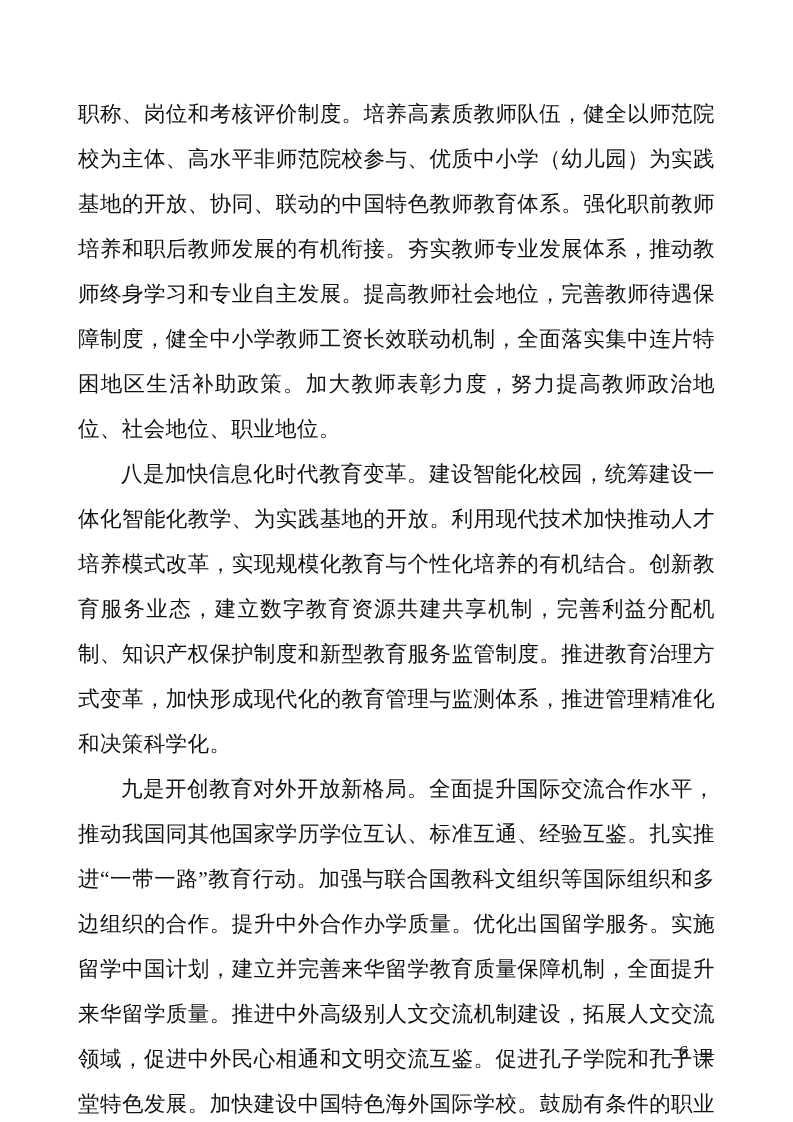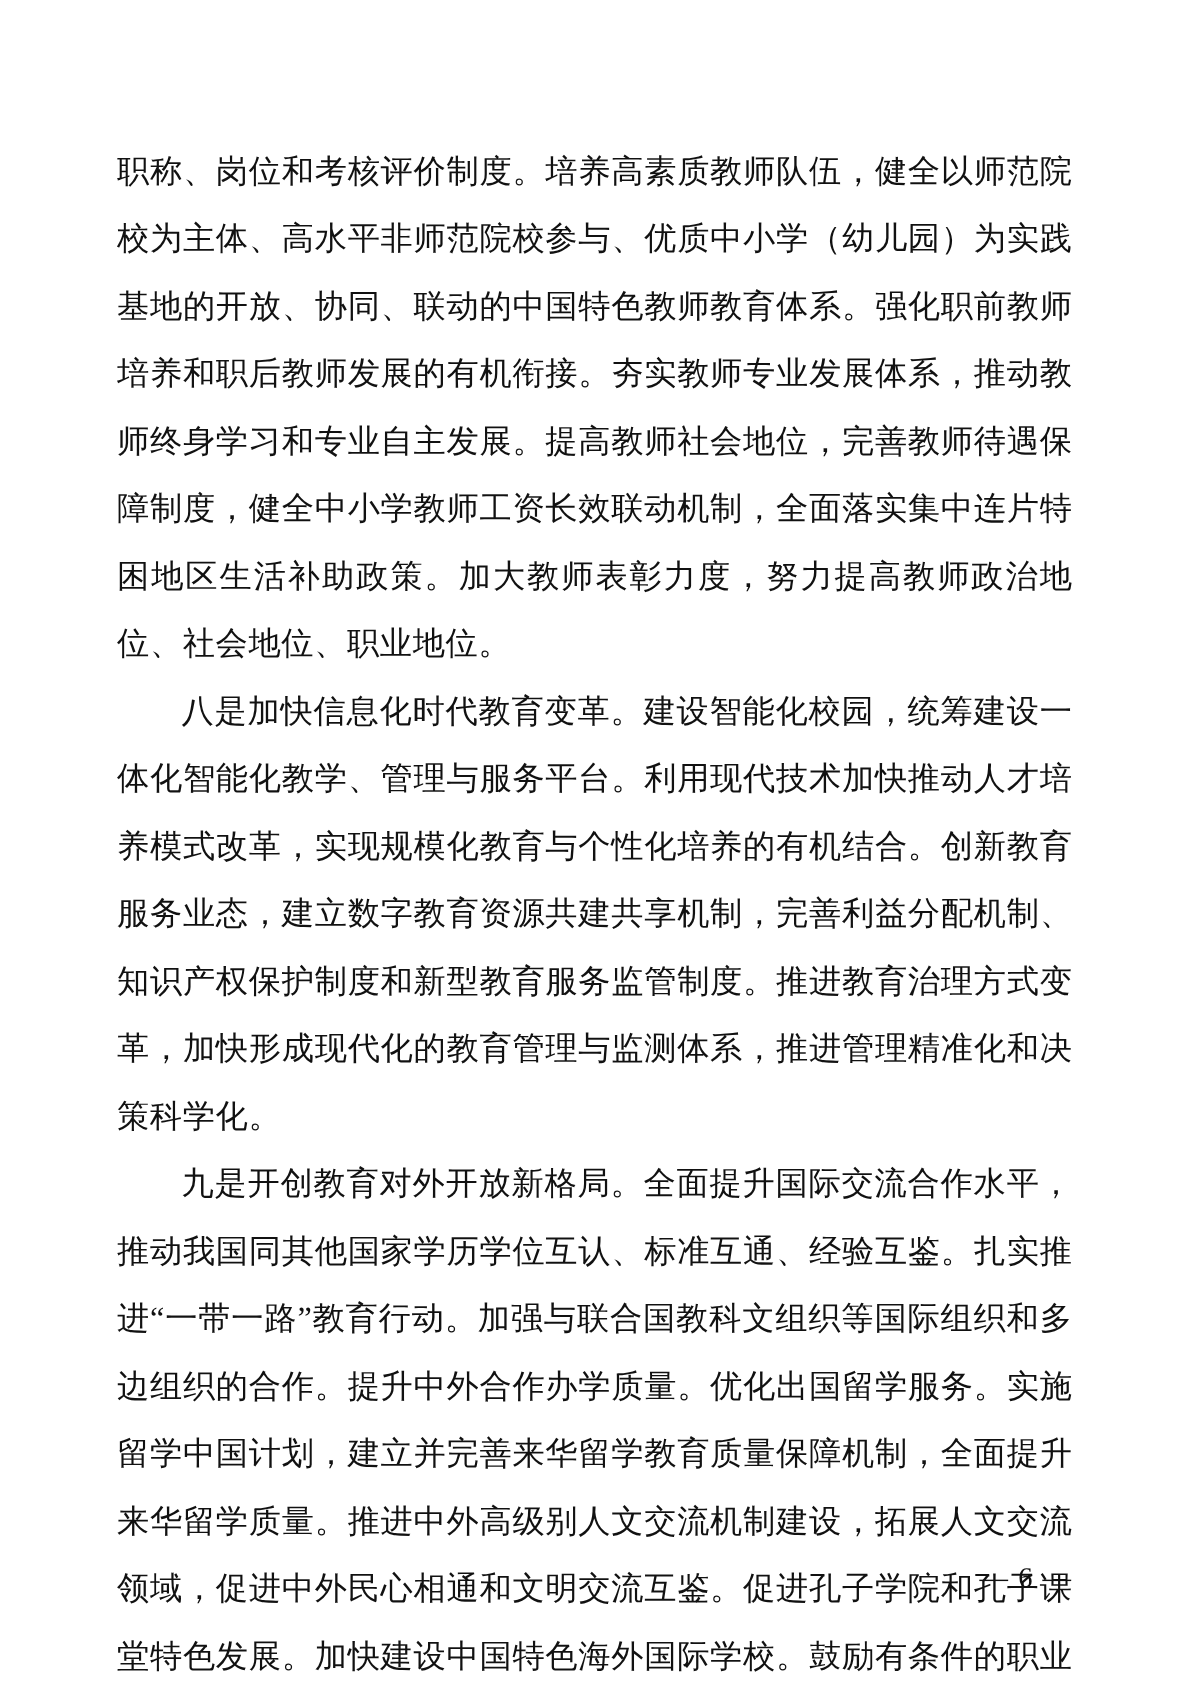--- a/index.html
+++ b/index.html
@@ -47,19 +47,19 @@
     font-family: "Liberation Serif", "DejaVu Serif", serif;
   }
 </style>
 </head>
 <body>
 
 <div class="page">
 
   <div class="body-text">
     <p class="no-indent">职称、岗位和考核评价制度。培养高素质教师队伍，健全以师范院校为主体、高水平非师范院校参与、优质中小学（幼儿园）为实践基地的开放、协同、联动的中国特色教师教育体系。强化职前教师培养和职后教师发展的有机衔接。夯实教师专业发展体系，推动教师终身学习和专业自主发展。提高教师社会地位，完善教师待遇保障制度，健全中小学教师工资长效联动机制，全面落实集中连片特困地区生活补助政策。加大教师表彰力度，努力提高教师政治地位、社会地位、职业地位。</p>
-    <p>八是加快信息化时代教育变革。建设智能化校园，统筹建设一体化智能化教学、管理与服务平台。利用现代技术加快推动人才培养模式改革，实现规模化教育与个性化培养的有机结合。创新教育服务业态，建立数字教育资源共建共享机制，完善利益分配机制、知识产权保护制度和新型教育服务监管制度。推进教育治理方式变革，加快形成现代化的教育管理与监测体系，推进管理精准化和决策科学化。</p>
+    <p>八是加快信息化时代教育变革。建设智能化校园，统筹建设一体化智能化教学、为实践基地的开放。利用现代技术加快推动人才培养模式改革，实现规模化教育与个性化培养的有机结合。创新教育服务业态，建立数字教育资源共建共享机制，完善利益分配机制、知识产权保护制度和新型教育服务监管制度。推进教育治理方式变革，加快形成现代化的教育管理与监测体系，推进管理精准化和决策科学化。</p>
     <p>九是开创教育对外开放新格局。全面提升国际交流合作水平，推动我国同其他国家学历学位互认、标准互通、经验互鉴。扎实推进“一带一路”教育行动。加强与联合国教科文组织等国际组织和多边组织的合作。提升中外合作办学质量。优化出国留学服务。实施留学中国计划，建立并完善来华留学教育质量保障机制，全面提升来华留学质量。推进中外高级别人文交流机制建设，拓展人文交流领域，促进中外民心相通和文明交流互鉴。促进孔子学院和孔子课堂特色发展。加快建设中国特色海外国际学校。鼓励有条件的职业院校在海外建设</p>
   </div>
 
   <div class="page-number">— 6 —</div>
 
 </div>
 
 </body></html>

